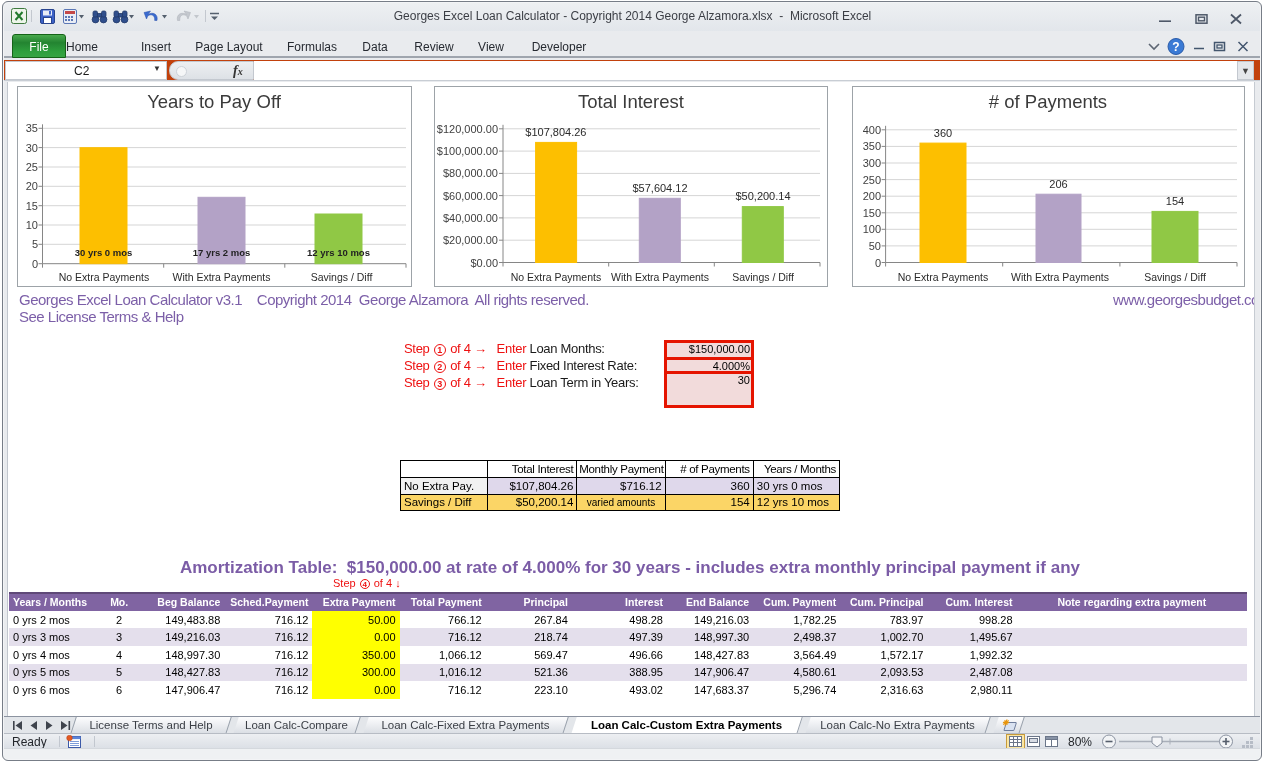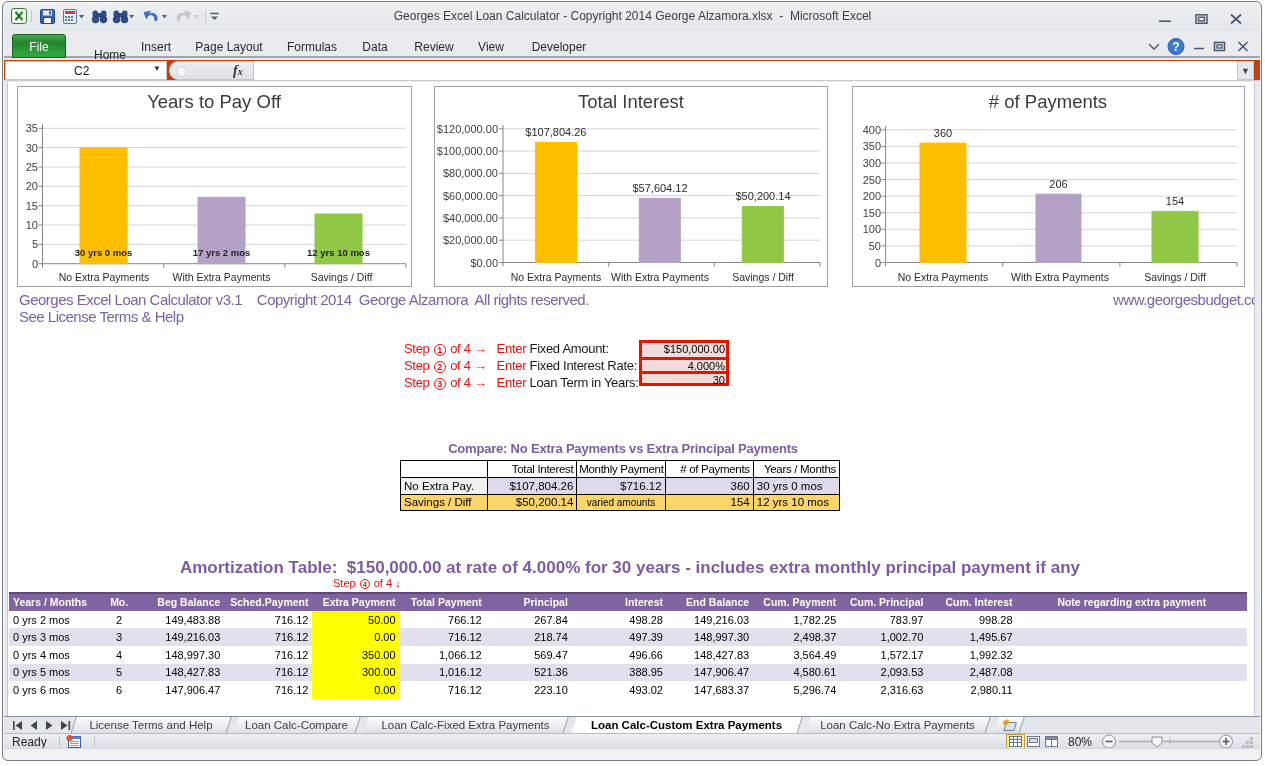--- a/index.html
+++ b/index.html
@@ -124,21 +124,21 @@
       <g stroke="#4E5868" fill="none" stroke-width="1.6">
         <path d="M9 8.2 L21 8.2"></path>
         <rect x="46" y="1.8" width="11" height="8.4" stroke-width="1.5"></rect>
           <rect x="48.5" y="4.2" width="6" height="3.6" stroke-width="1.4"></rect>
         <path d="M81 1.5 L91 10.5 M91 1.5 L81 10.5" stroke-width="1.8"></path>
       </g>
     </svg>
   </div>
   <div id="tabrow" class="abs">
     <div id="filetab" class="abs">File</div>
-    <div class="rtab abs" style="left:84px;width:52px;margin-top:8px;">Home</div>
+    <div class="rtab abs" style="left:56px;width:52px;">Home</div>
     <div class="rtab abs" style="left:128px;width:56px;">Insert</div>
     <div class="rtab abs" style="left:186px;width:86px;">Page Layout</div>
     <div class="rtab abs" style="left:276px;width:72px;">Formulas</div>
     <div class="rtab abs" style="left:352px;width:46px;">Data</div>
     <div class="rtab abs" style="left:404px;width:60px;">Review</div>
     <div class="rtab abs" style="left:468px;width:46px;">View</div>
     <div class="rtab abs" style="left:520px;width:78px;">Developer</div>
     <svg class="abs" style="left:1146px;top:7px;" width="108" height="17">
       <path d="M3 6 L8 11 L13 6" stroke="#5D6673" stroke-width="1.6" fill="none"></path>
       <circle cx="30" cy="8.5" r="8" fill="#3A7AD5" stroke="#2C5CA8"></circle>
@@ -289,30 +289,29 @@
 <text x="206.5" y="101.7" font-size="11px" fill="#2B2B2B" text-anchor="middle" font-family="Liberation Sans, sans-serif">206</text>
 <text x="323" y="118.9" font-size="11px" fill="#2B2B2B" text-anchor="middle" font-family="Liberation Sans, sans-serif">154</text>
 <text x="91" y="195.0" font-size="10.5px" fill="#2B2B2B" text-anchor="middle" font-family="Liberation Sans, sans-serif">No Extra Payments</text>
 <text x="208" y="195.0" font-size="10.5px" fill="#2B2B2B" text-anchor="middle" font-family="Liberation Sans, sans-serif">With Extra Payments</text>
 <text x="323" y="195.0" font-size="10.5px" fill="#2B2B2B" text-anchor="middle" font-family="Liberation Sans, sans-serif">Savings / Diff</text>
 </svg>
     <div class="ptext abs" style="left:16px;top:209px;">Georges Excel Loan Calculator v3.1&nbsp;&nbsp;&nbsp;&nbsp;Copyright 2014&nbsp; George Alzamora&nbsp; All rights reserved.</div>
     <div class="ptext abs" style="left:16px;top:226px;">See License Terms &amp; Help</div>
     <div class="ptext abs" style="left:1110px;top:209px;width:130px;text-align:right;">www.georgesbudget.com</div>
 
-    <div class="steptext abs" style="left:401px;top:259px;">Step <span class="circ">1</span> of 4 →&nbsp;&nbsp; Enter <span class="stepblack">Fixed Amount:</span></div>
+    <div class="steptext abs" style="left:401px;top:259px;">Step <span class="circ">1</span> of 4 →&nbsp;&nbsp; Enter <span class="stepblack">Loan Months:</span></div>
     <div class="steptext abs" style="left:401px;top:276px;">Step <span class="circ">2</span> of 4 →&nbsp;&nbsp; Enter <span class="stepblack">Fixed Interest Rate:</span></div>
     <div class="steptext abs" style="left:401px;top:293px;">Step <span class="circ">3</span> of 4 →&nbsp;&nbsp; Enter <span class="stepblack">Loan Term in Years:</span></div>
-    <div class="abs" style="left:636px;top:258px;width:90px;height:46px;border:3px solid #E51400;background:#F2DBDB;">
+    <div class="abs" style="left:661px;top:258px;width:90px;height:68px;border:3px solid #E51400;background:#F2DBDB;">
       <div class="stepval" style="height:14px;line-height:13.5px;">$150,000.00</div>
       <div class="stepval" style="height:14px;line-height:13px;border-top:3px solid #E51400;">4.000%</div>
       <div class="stepval" style="height:14px;line-height:13px;border-top:3px solid #E51400;">30</div>
     </div>
 
-    <div class="abs" style="left:0px;top:359px;width:1240px;text-align:center;color:#7B5CA6;font-weight:bold;font-size:13px;letter-spacing:-0.2px;">Compare: No Extra Payments vs Extra Principal Payments</div>
     <table id="cmp" class="abs" style="left:397px;top:378px;">
       <colgroup>
           <col style="width:87px">
           <col style="width:89px">
           <col style="width:88px">
           <col style="width:88px">
           <col style="width:86px">
         </colgroup>
       <tbody>
           <tr style="letter-spacing:-0.3px;">

